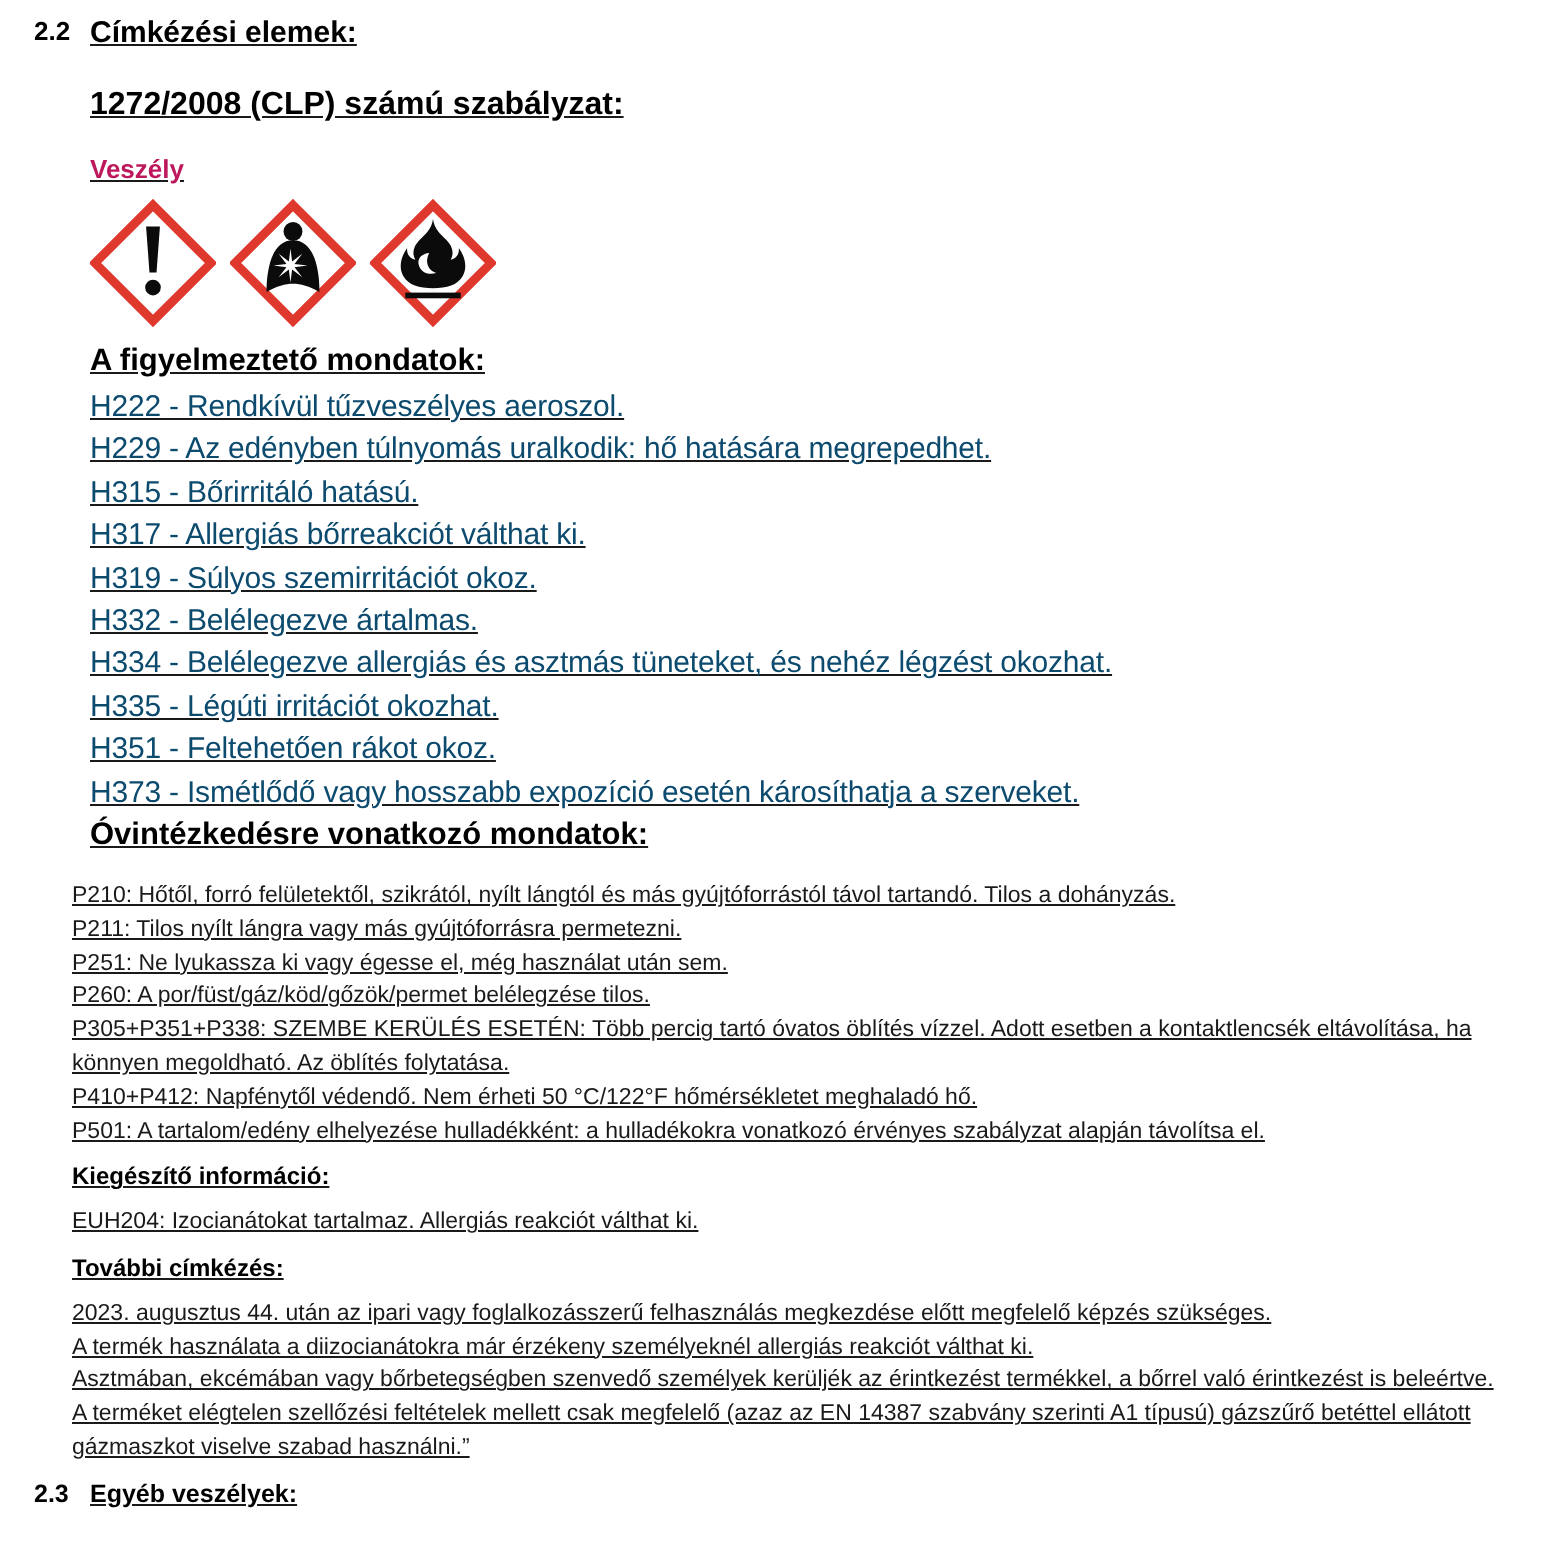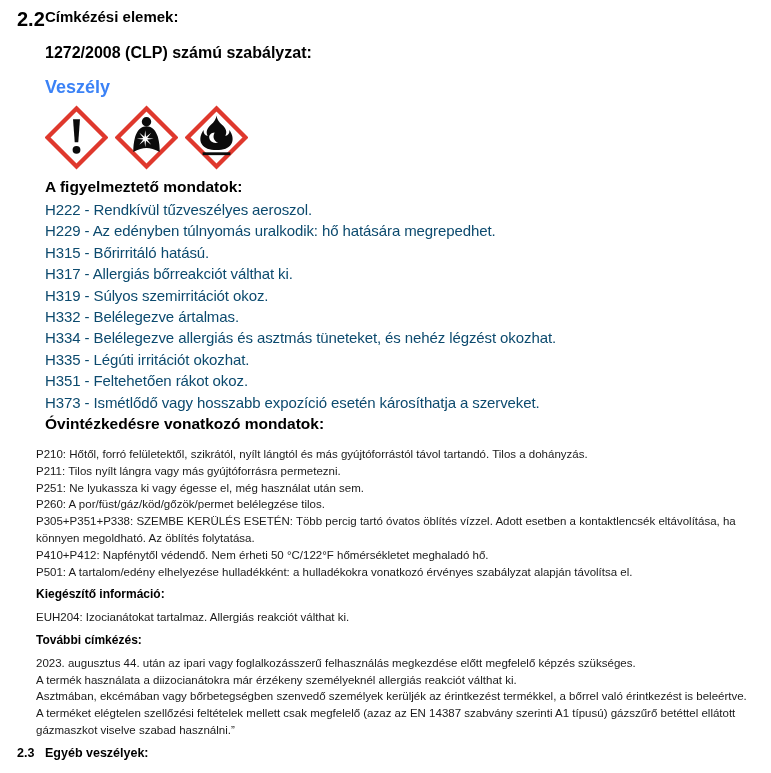--- a/index.html
+++ b/index.html
@@ -7,27 +7,27 @@
     width:771px; height:773px; background:#ffffff; overflow:hidden;
     font-family:"Liberation Sans","DejaVu Sans",sans-serif;
     color:#1a1a1a; -webkit-font-smoothing:antialiased;
   }
   .doc { padding-top:8px; }
   .sec { display:flex; }
   .secnum {
     width:45px; padding-left:17px; box-sizing:border-box;
     font-weight:bold; color:#000; flex:0 0 45px;
   }
-  .secnum.big { font-size:20px; }
+  .secnum.big { font-size:13px; }
   .secnum.small { font-size:12.5px; }
-  .content { flex:1; min-width:0; }
+  .content { flex:1; min-width:0;text-decoration:underline; }
 
   .h1 { font-size:15px; font-weight:bold; color:#000; }
   .clp { font-size:16px; font-weight:bold; color:#000; margin-top:19px; }
-  .signal { font-size:18px; font-weight:bold; color:#3b82f6; margin-top:15px; }
+  .signal { font-size:13px; font-weight:bold; color:#be185d; margin-top:15px; }
 
   .picto-row { display:flex; gap:7px; margin-top:7px; }
   .picto { width:63px; height:65px; display:block; }
 
   .h2 { font-size:15.5px; font-weight:bold; color:#000; margin-top:8px; }
   .hlist { margin-top:3px; font-size:15px; line-height:21.4px; letter-spacing:-0.1px; color:#0c4a6e; }
   .hline { white-space:nowrap; }
   .ovint { margin-top:2px; }
 
   .small-block { margin-left:-9px; margin-top:13px; font-size:11.5px; line-height:16.8px; max-width:714px; color:#1a1a1a; }

